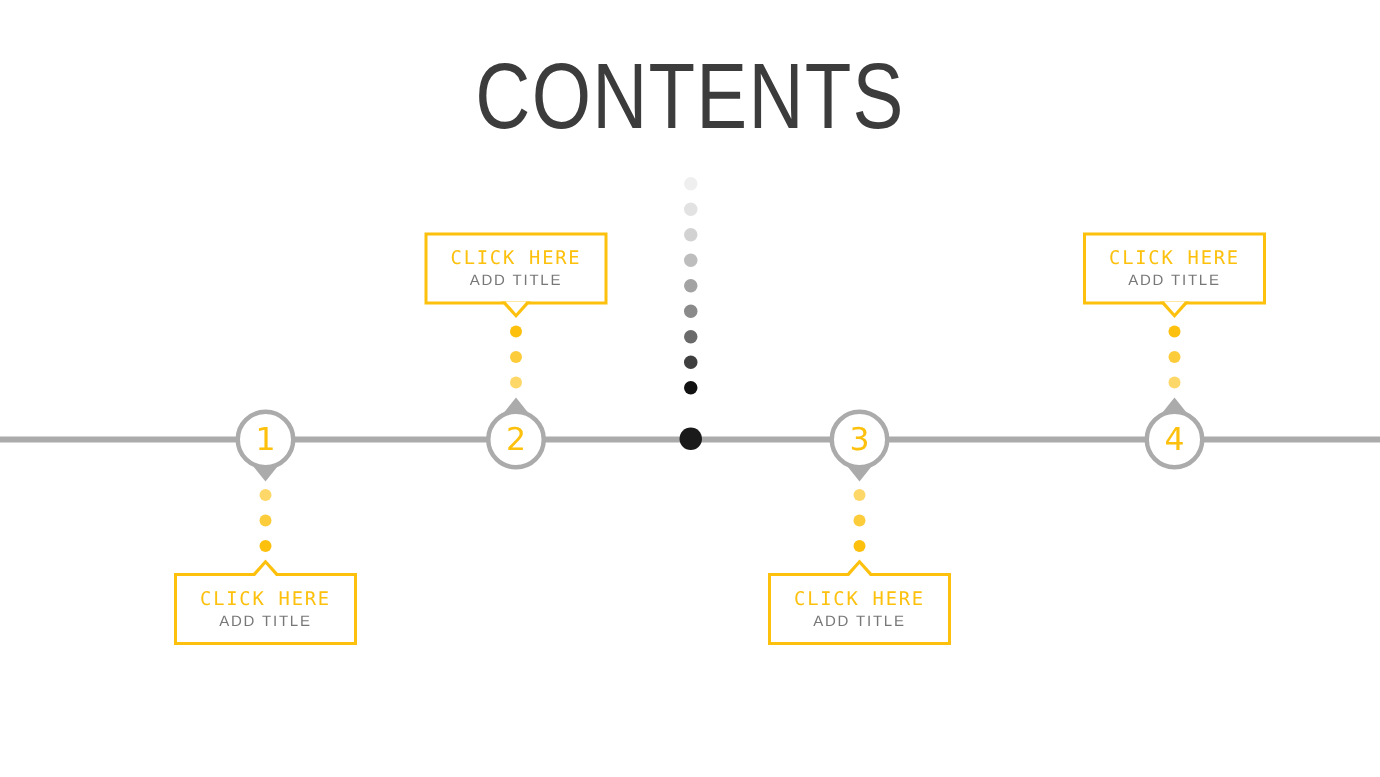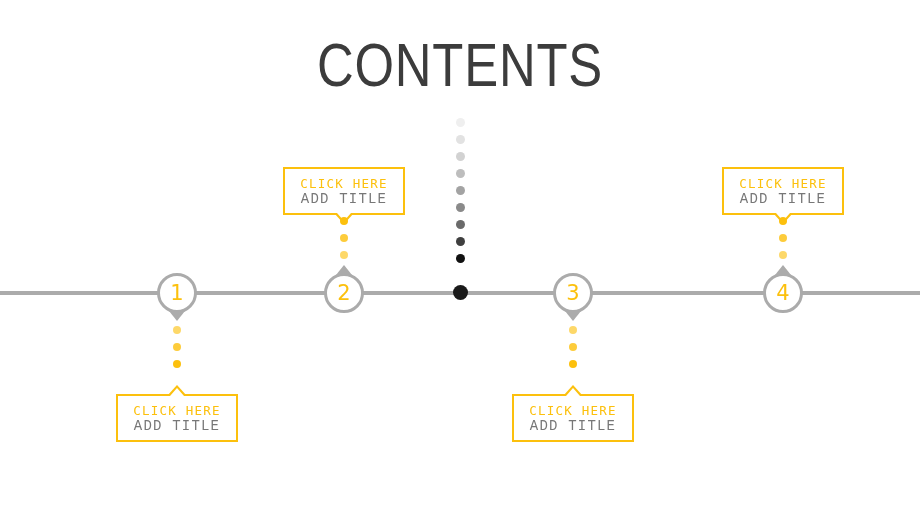--- a/index.html
+++ b/index.html
@@ -118,43 +118,42 @@
     height: 9px;
     border-radius: 50%;
     margin-bottom: 8px;
   }
 
   
   .callout {
     position: absolute;
     width: 138px;
     margin-left: -61px;
-    margin-top: 12px;
   }
   .callout .box {
     position: relative;
     width: 122px;
     height: 48px;
     border: 2px solid #fcc00d;
     background: #ffffff;
     box-sizing: border-box;
     text-align: center;
     padding-top: 7px;
   }
   .callout .l1 {
     font-family: "DejaVu Sans Mono", monospace;
     font-size: 12.5px;
     letter-spacing: 1.2px;
     color: #fcc00d;
     line-height: 16px;
     white-space: nowrap;
   }
   .callout .l2 {
-    font-family: Liberation Mono, monospace;
-    font-size: 14px;
+    font-family: Liberation Sans, sans-serif;
+    font-size: 10px;
     letter-spacing: 1.2px;
     color: #777777;
     line-height: 15px;
     white-space: nowrap;
   }
   
   .tri {
     position: absolute;
     left: 50%;
     width: 0;

